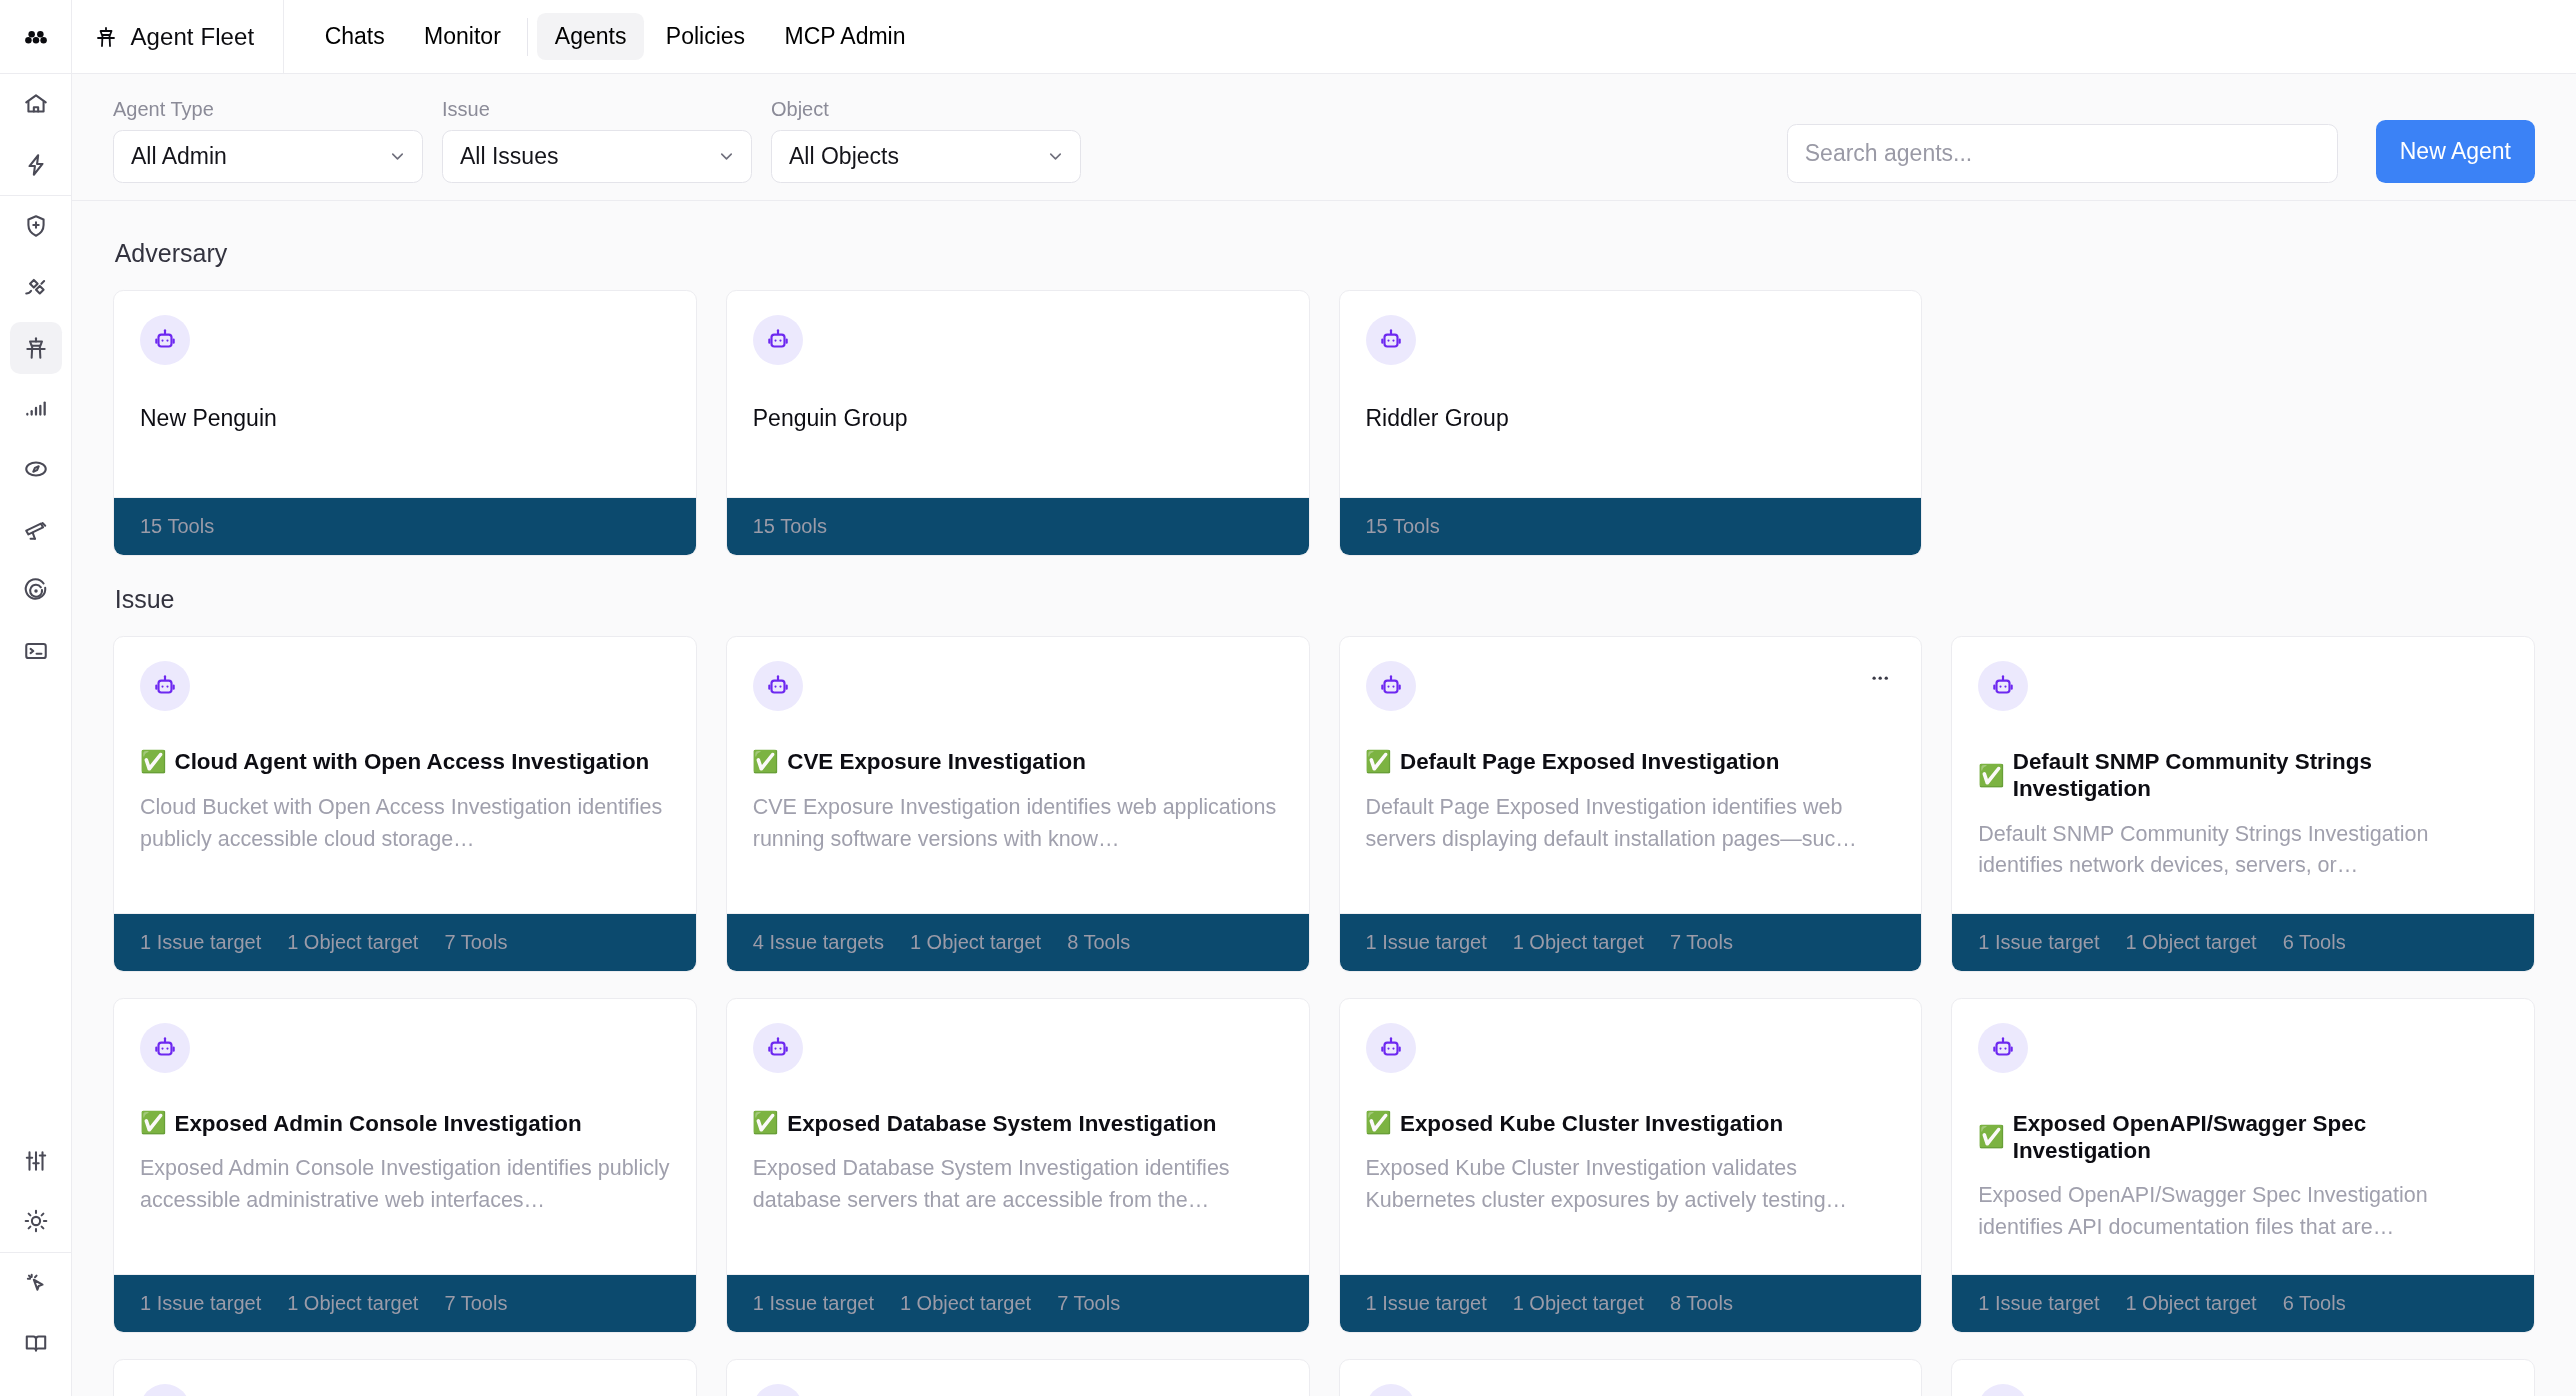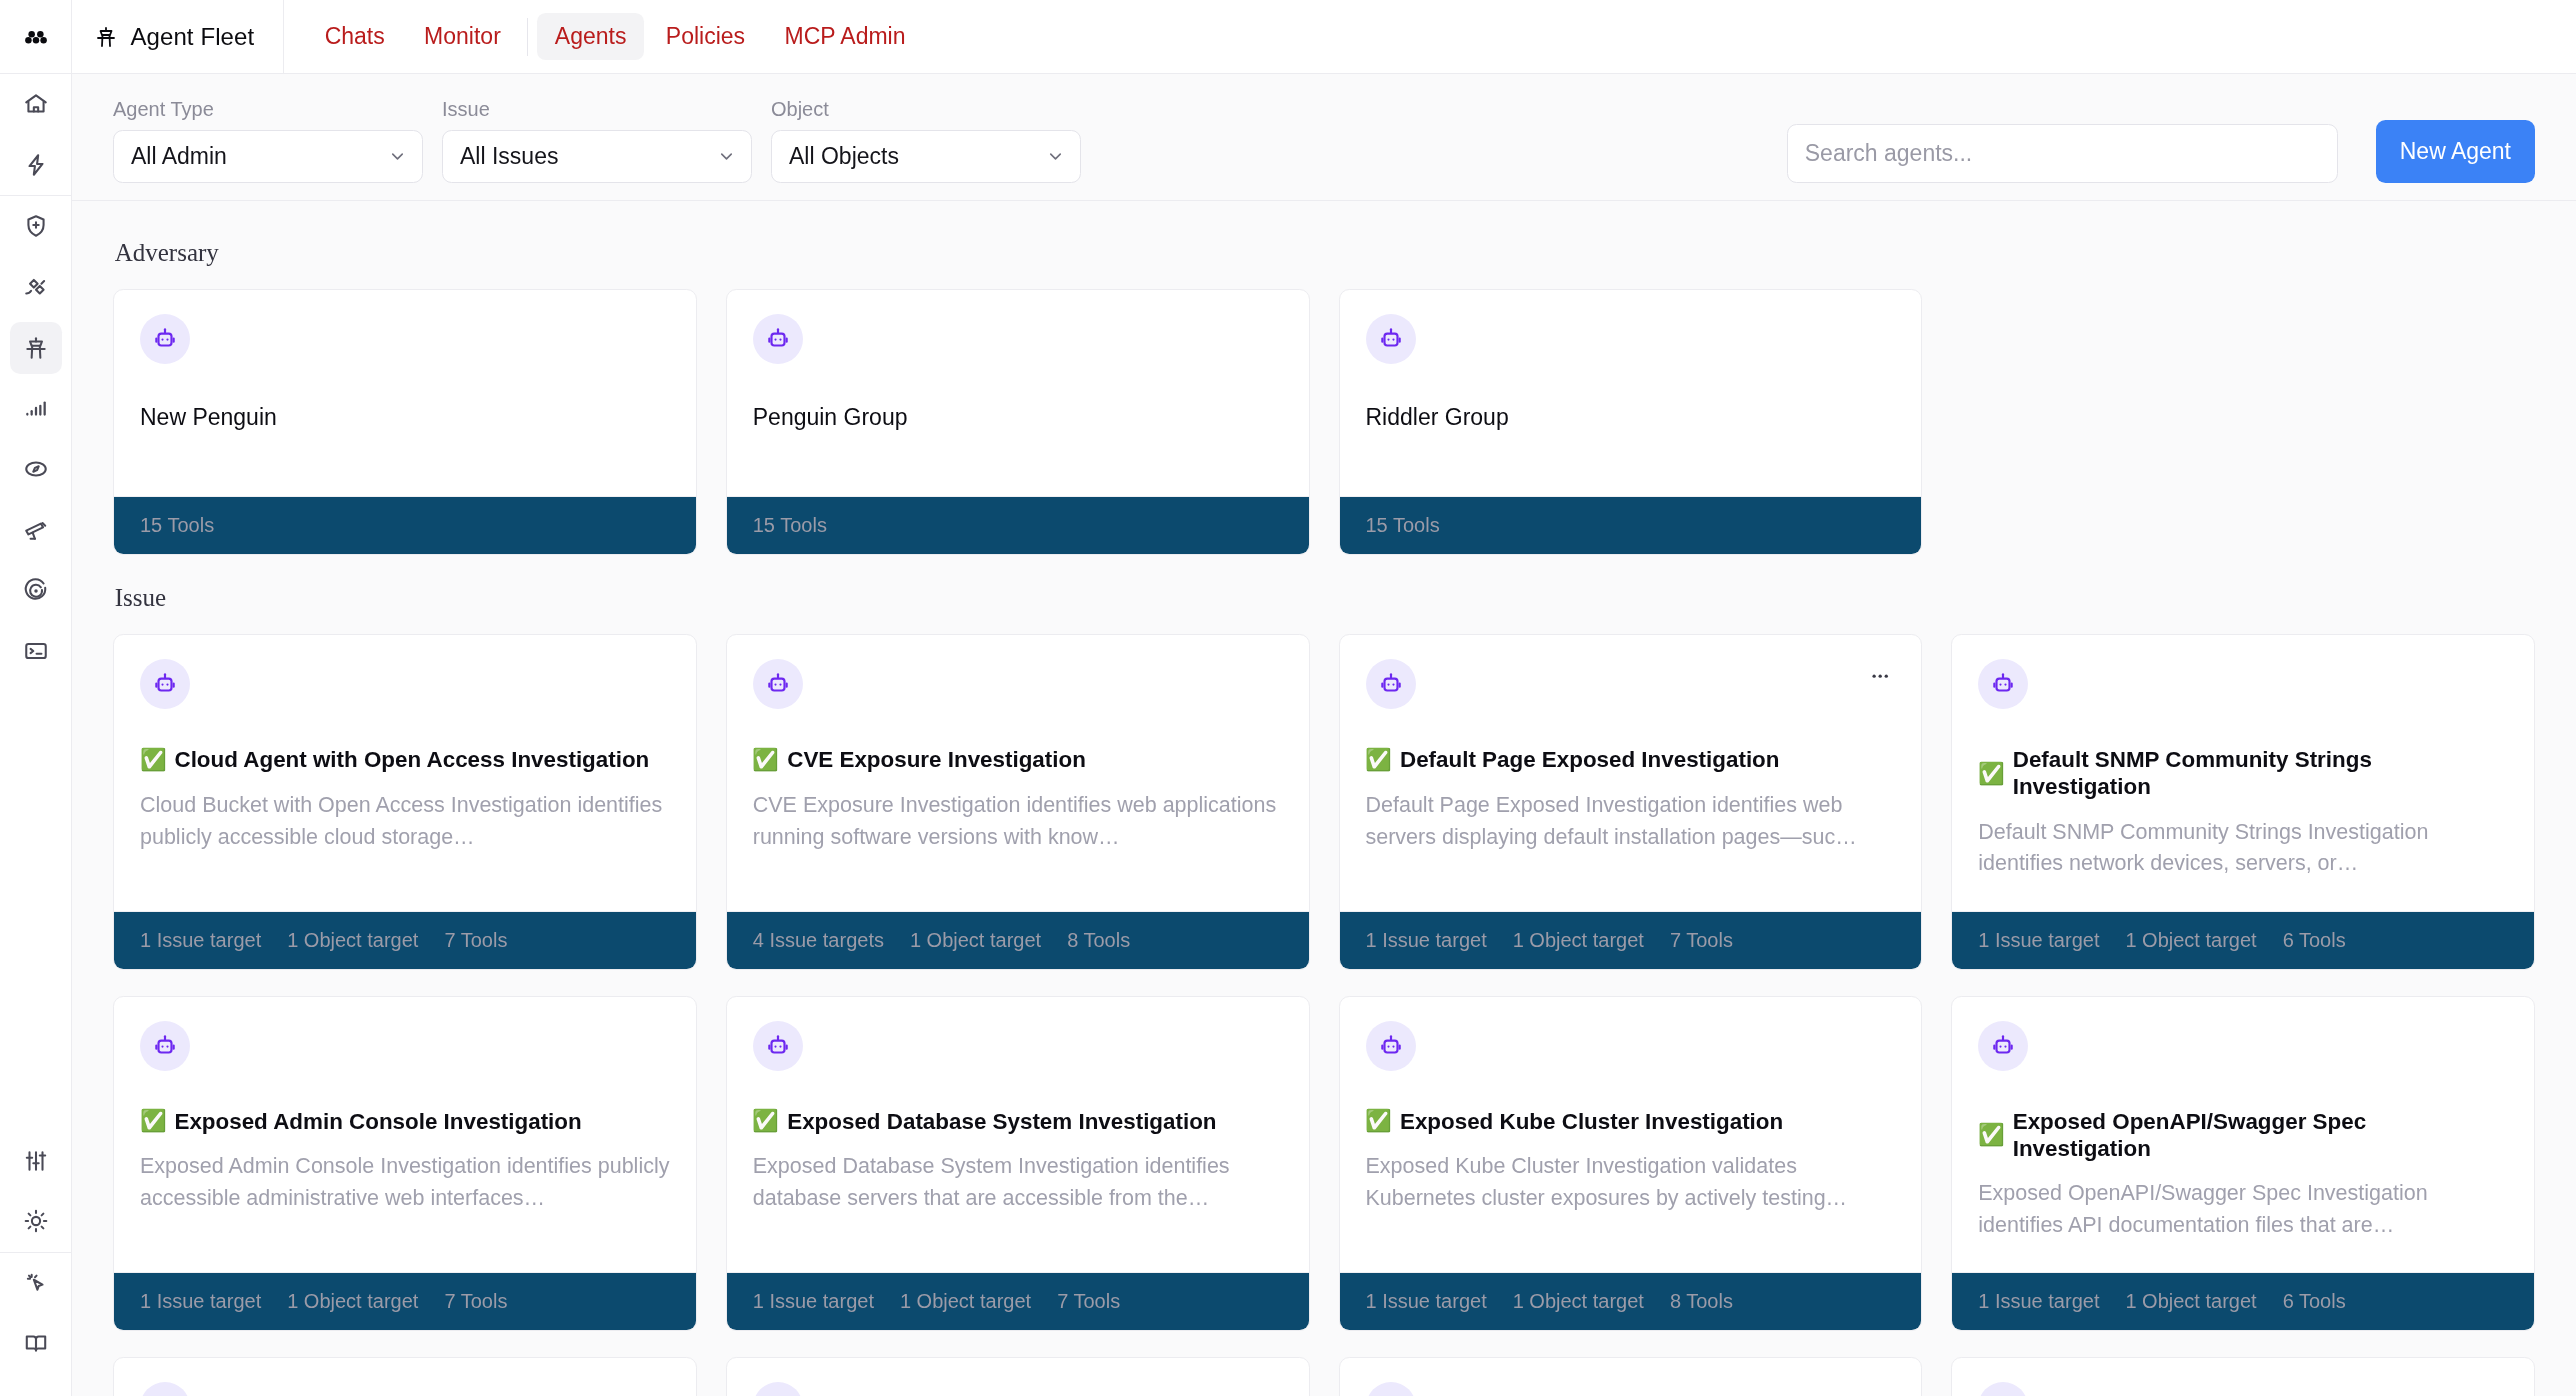--- a/index.html
+++ b/index.html
@@ -52,21 +52,21 @@
     display: flex; align-items: center;
   }
   .brand {
     display: flex; align-items: center; gap: 12px;
     height: 74px; padding: 0 29px 0 22.4px;
     border-right: 0.9px solid #ececf0;
   }
   .brand-text { font-size: 24px; color: #0b0b0f; letter-spacing: 0.1px; }
   .tabs { display: flex; align-items: center; gap: 3.4px; padding-left: 22.4px; }
   .tab {
-    font-size: 23px; color: #b91c1c;
+    font-size: 23px; color: #000000;
     padding: 10.3px 18px; border-radius: 8.6px; cursor: pointer;
     white-space: nowrap;
   }
   .tab.active { background: #f3f3f5; }
   .tab-sep { width: 0.9px; height: 38px; background: #e6e6ec; margin: 0 5.2px; }
 
   
   .filterbar {
     flex: 0 0 127px; height: 127px;
     background: #fafafb;
@@ -109,21 +109,20 @@
   
   .content {
     flex: 1 1 auto; min-height: 0;
     background: #fafafb;
     padding: 38px 41px 0 41px;
     overflow: hidden;
   }
   .section-title {
     font-size: 25px; color: #33333f; font-weight: normal;
     margin: 0 0 22.4px 1.7px;
-    font-family: Liberation Serif, serif;
   }
   .section { margin-bottom: 29px; }
   .grid {
     display: grid;
     grid-template-columns: repeat(4, 1fr);
     gap: 26px 29px;
   }
 
   .card {
     background: #ffffff;

